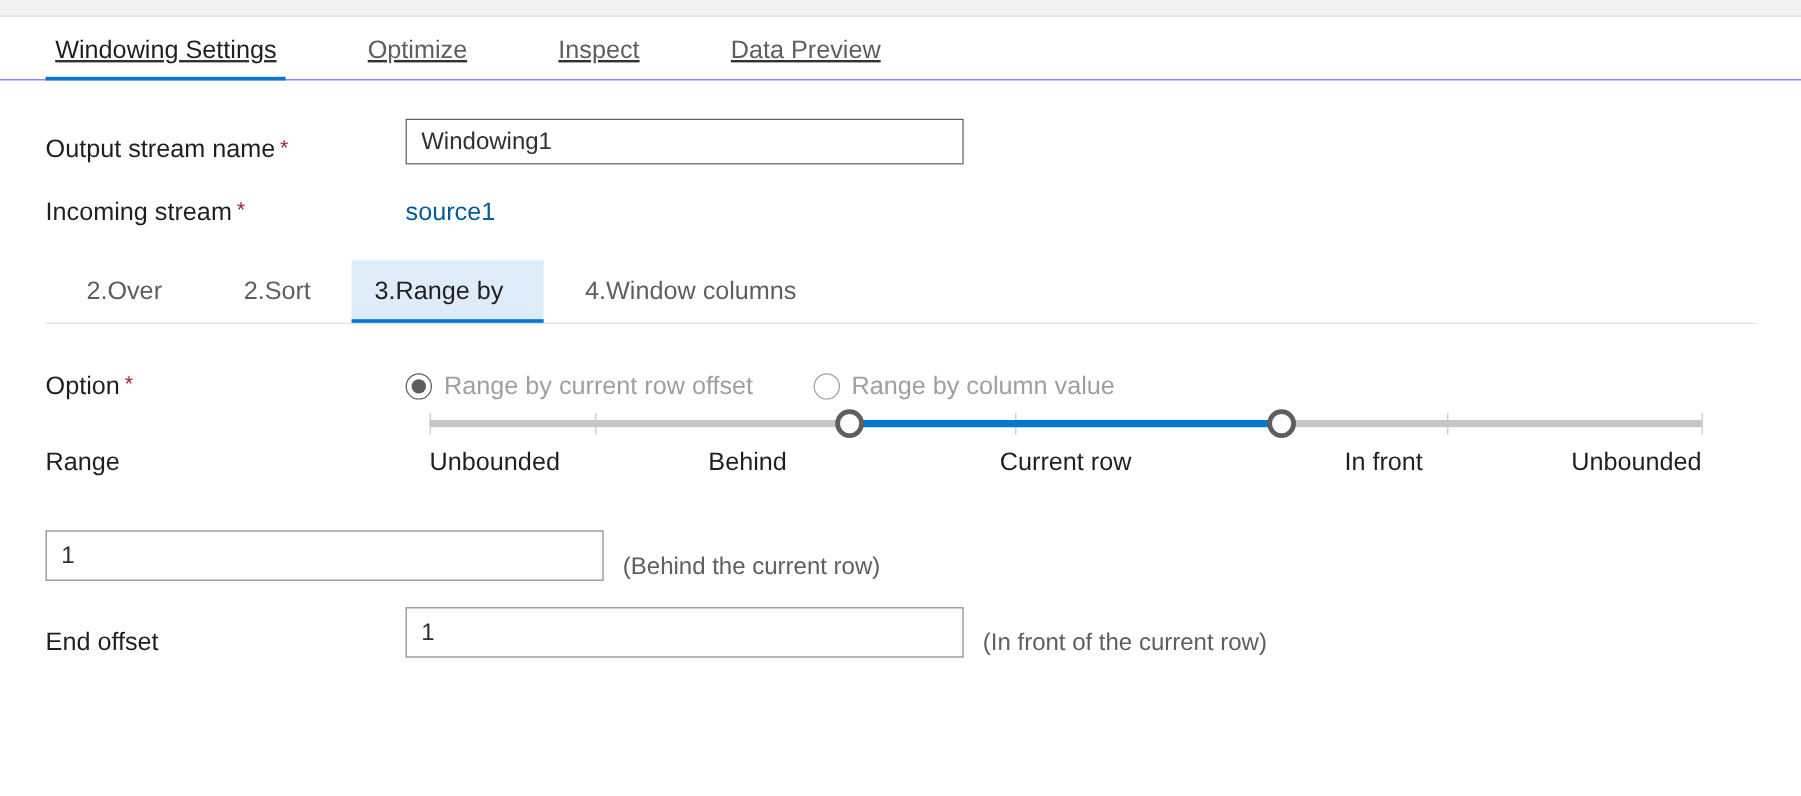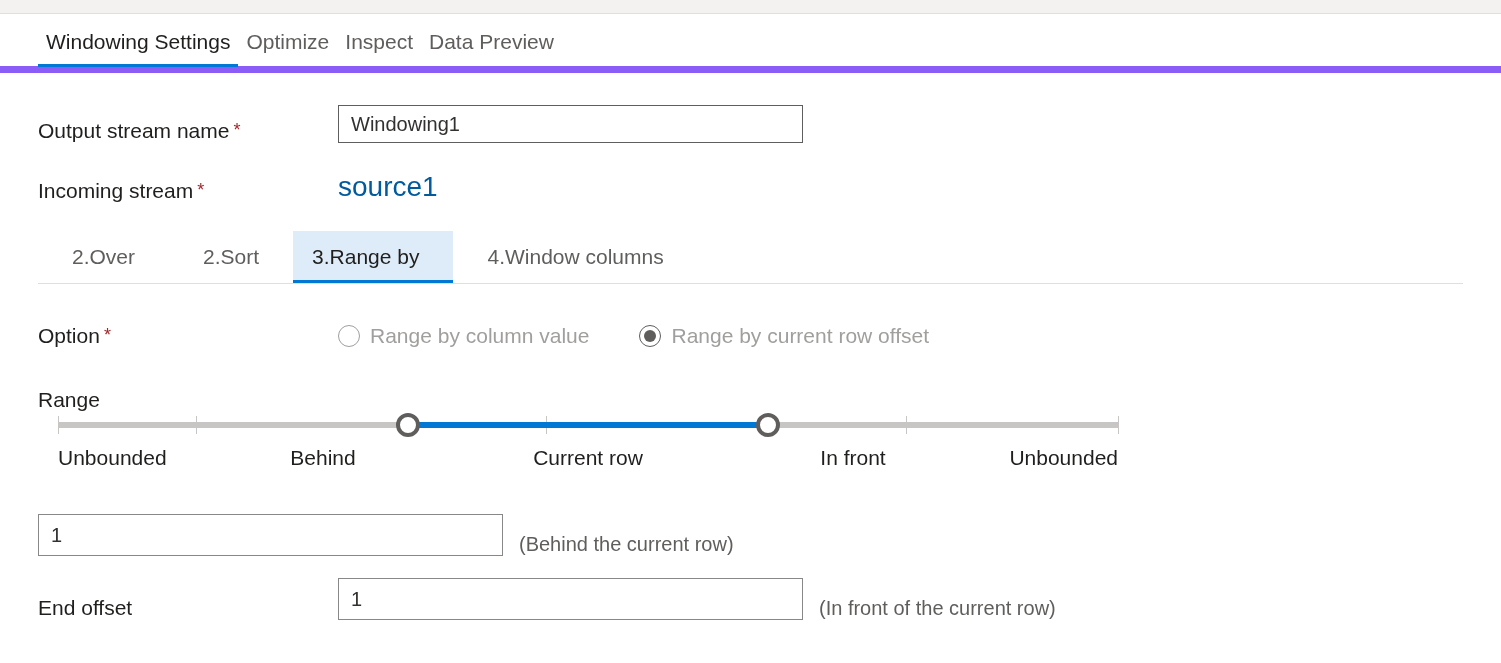--- a/index.html
+++ b/index.html
@@ -13,21 +13,23 @@
     .topbar {
       height: 14px;
       background: #f3f2f1;
       border-bottom: 1px solid #e1dfdd;
     }
     
     .main-tabs {
       display: flex;
       align-items: flex-end;
       padding: 10px 0 0 38px;
-      border-bottom: 7px solid #8b5cf6;
+      border-bottom: 1px solid #8b5cf6;
+      gap: 60px;
+      text-decoration: underline;
     }
     .main-tab {
       padding: 6px 8px 12px 8px;
       font-size: 21px;
       color: #605e5c;
       cursor: pointer;
       position: relative;
     }
     .main-tab.active {
       color: #201f1e;
@@ -61,21 +63,21 @@
       padding: 6px 12px;
       width: 465px;
       height: 38px;
       border: 1px solid #605e5c;
       outline: none;
       color: #323130;
       background: #fff;
     }
     .link {
       color: #005a9e;
-      font-size: 28px;
+      font-size: 21px;
       cursor: pointer;
     }
     
     .sub-tabs-wrap {
       border-bottom: 1px solid #e1dfdd;
       margin-bottom: 40px;
     }
     .sub-tabs {
       display: flex;
       gap: 0;
@@ -227,34 +229,34 @@
       <div class="sub-tab active">3.Range by</div>
       <div class="sub-tab">4.Window columns</div>
     </div>
   </div>
 
   <div class="row" style="margin-bottom:6px;">
     <div class="label">
       <span>Option</span><span class="req">*</span>
     </div>
     <div class="radio-group">
-      <div class="radio">
-        <span class="circle"></span>
-        <span>Range by column value</span>
-      </div>
       <div class="radio selected">
         <span class="circle">
             <span class="dot"></span>
           </span>
         <span>Range by current row offset</span>
       </div>
-    </div>
-  </div>
-
-  <div class="row" style="align-items:flex-start; margin-bottom:40px;flex-direction:column;">
+      <div class="radio">
+        <span class="circle"></span>
+        <span>Range by column value</span>
+      </div>
+    </div>
+  </div>
+
+  <div class="row" style="align-items:flex-start; margin-bottom:40px;">
     <div class="label" style="padding-top:34px;">Range</div>
     <div class="slider-cell">
       <div class="slider-wrap">
         <div class="slider-track">
           <div class="tick t0"></div>
           <div class="tick t1"></div>
           <div class="tick t2"></div>
           <div class="tick t3"></div>
           <div class="tick t4"></div>
           <div class="slider-fill"></div>

